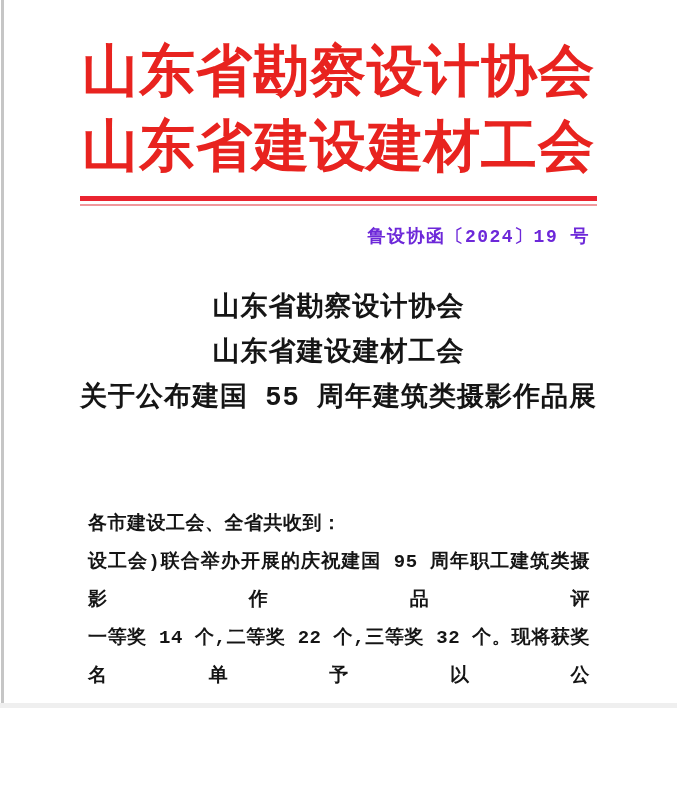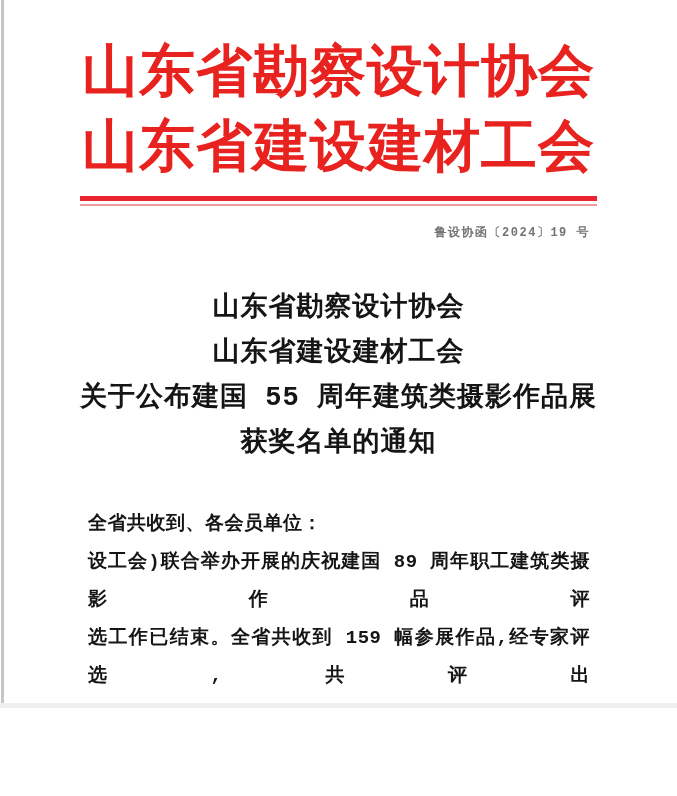--- a/index.html
+++ b/index.html
@@ -52,24 +52,24 @@
     top: 780px; left: 80px;
     width: 517px;
   }
   .bar-thick { height: 5px; background: #ea2430; }
   .bar-thin  { height: 2px; background: #f0989c; margin-top: 3px; }
   .bar-thin2 { height: 2px; background: #d94f50; margin-bottom: 3px; }
   
   .doc-number {
     position: absolute;
     top: 224px; right: 87px;
-    font-size: 12px;
+    font-size: 18px;
     font-weight: bold;
     letter-spacing: 1.5px;
-    color: #737373;
+    color: #6d28d9;
     white-space: nowrap;
   }
   
   .notice-title {
     position: absolute;
     top: 286px; left: 0;
     width: 100%;
     text-align: center;
     color: #151515;
     font-size: 27px;
@@ -111,27 +111,25 @@
     <div class="bar-thick"></div>
     <div class="bar-thin"></div>
   </div>
 
   <div class="doc-number">鲁设协函〔2024〕19 号</div>
 
   <section class="notice-title">
     <div>山东省勘察设计协会</div>
     <div>山东省建设建材工会</div>
     <div>关于公布建国 55 周年建筑类摄影作品展</div>
-    <div>获奖名单的通知</div>
   </section>
 
   <section class="body-block">
-    <div class="salutation">全省共收到、各会员单位：</div>
-    <div class="para-line">设工会)联合举办开展的庆祝建国 89 周年职工建筑类摄影作品评</div>
-    <div class="para-line">选工作已结束。全省共收到 159 幅参展作品,经专家评选,共评出</div>
+    <div class="salutation">各市建设工会、全省共收到：</div>
+    <div class="para-line">设工会)联合举办开展的庆祝建国 95 周年职工建筑类摄影作品评</div>
     <div class="para-line">一等奖 14 个,二等奖 22 个,三等奖 32 个。现将获奖名单予以公</div>
 
   </section>
 
   <div class="sep-bottom">
     <div class="bar-thin2"></div>
     <div class="bar-thick"></div>
   </div>
 
   <div class="bottom-edge"></div>

